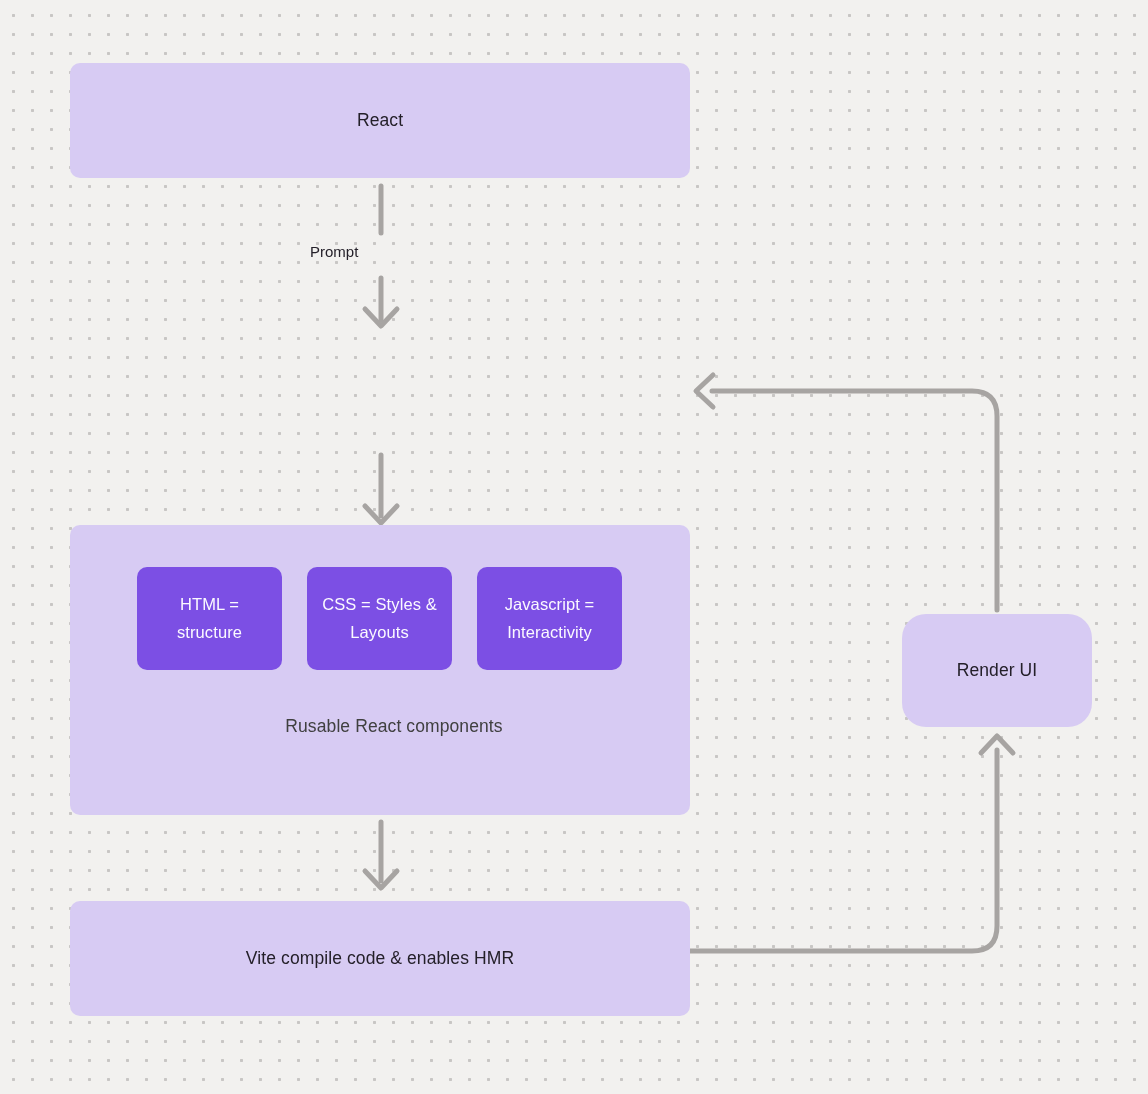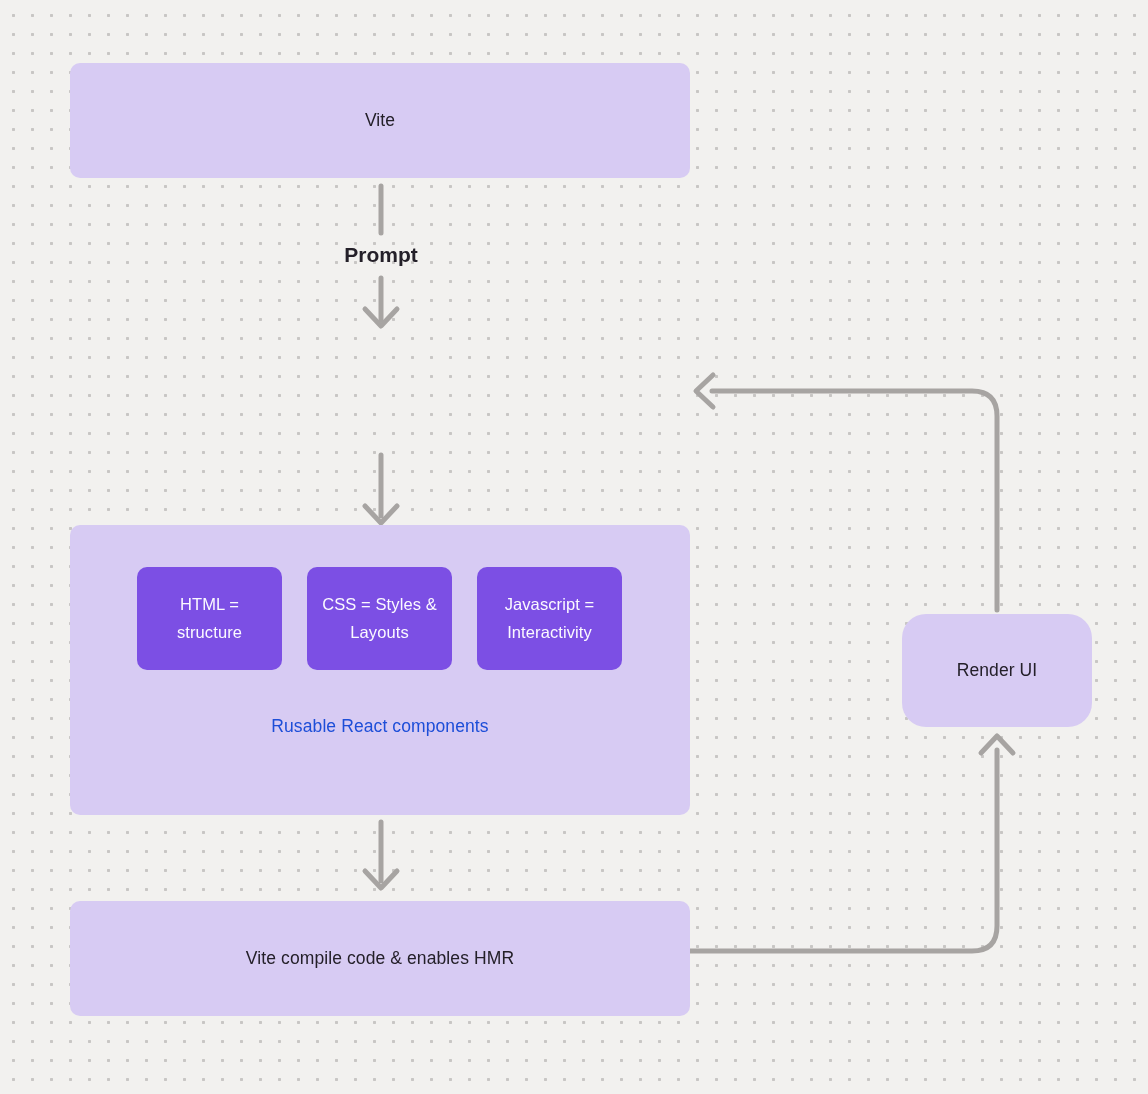--- a/index.html
+++ b/index.html
@@ -70,34 +70,35 @@
   }
   .chip-html { left: 67px;  }
   .chip-css  { left: 237px; }
   .chip-js   { left: 407px; }
   .group-caption {
     position: absolute;
     left: 0;
     top: 716px;
     width: 620px;
     text-align: center;
-    color: #1d4ed8;
+    color: #404040;
     font-size: 17.5px;
     font-weight: 500;
+    padding-left: 14px;
   }
   .node-group .group-caption { top: 191px; }
   .edge-label {
     position: absolute;
     left: 310px;
     top: 243px;
     width: 142px;
-    text-align: center;
+    text-align: left;
     color: #242029;
-    font-size: 21px;
-    font-weight: 700;
+    font-size: 15px;
+    font-weight: 400;
   }
 </style>
 </head>
 <body>
 
 <div class="canvas">
 
   <svg class="connector-layer" viewBox="0 0 1148 1094" xmlns="http://www.w3.org/2000/svg">
 
     <path d="M381,186 V233"></path>
@@ -111,21 +112,21 @@
     <path d="M365,871 L381,888 L397,871"></path>
 
     <path d="M690,951 H972 Q997,951 997,926 V750"></path>
     <path d="M981,753 L997,736 L1013,753"></path>
 
     <path d="M997,610 V416 Q997,391 972,391 H712"></path>
     <path d="M713,375 L696,391 L713,407"></path>
   </svg>
 
   <div class="node node-user">
-    <span>Vite</span>
+    <span>React</span>
   </div>
 
   <div class="edge-label">Prompt</div>
 
 
   <div class="node node-group">
     <div class="chip chip-html">
       <span>HTML = structure</span>
     </div>
     <div class="chip chip-js">

